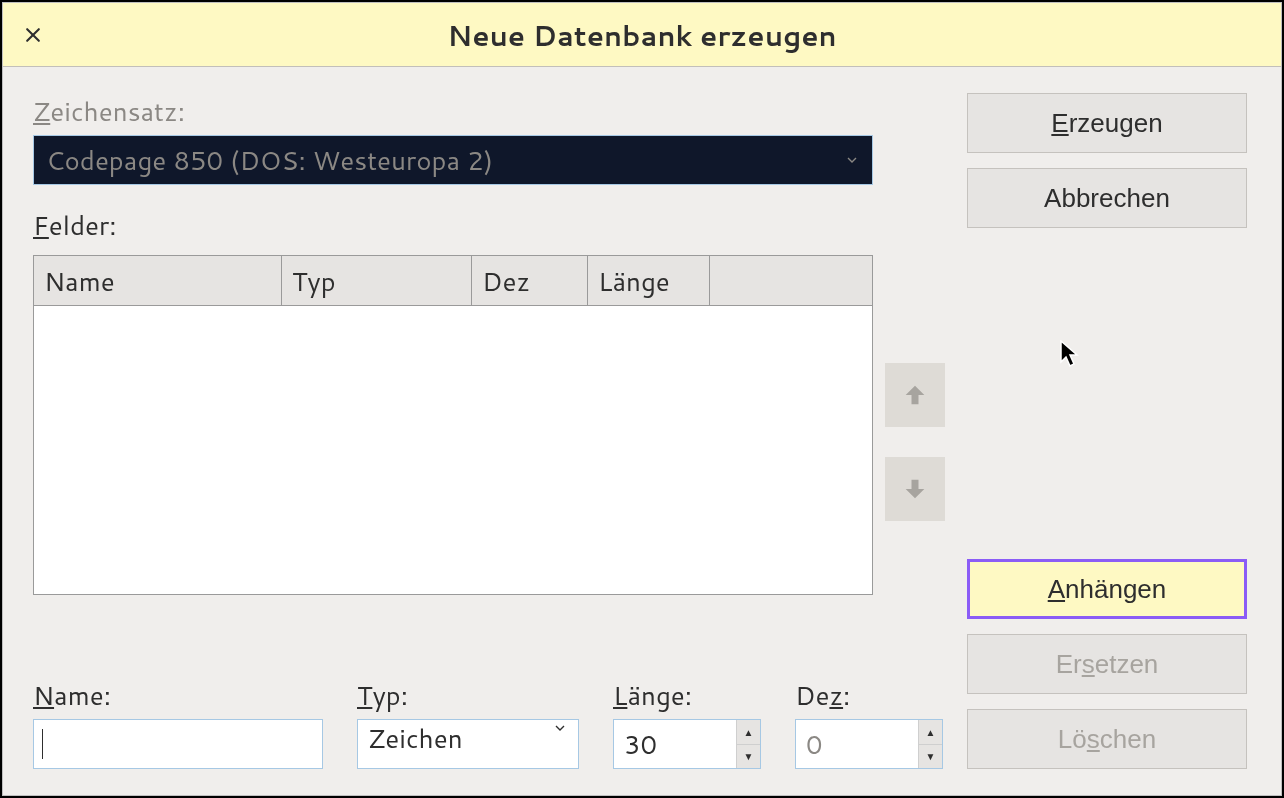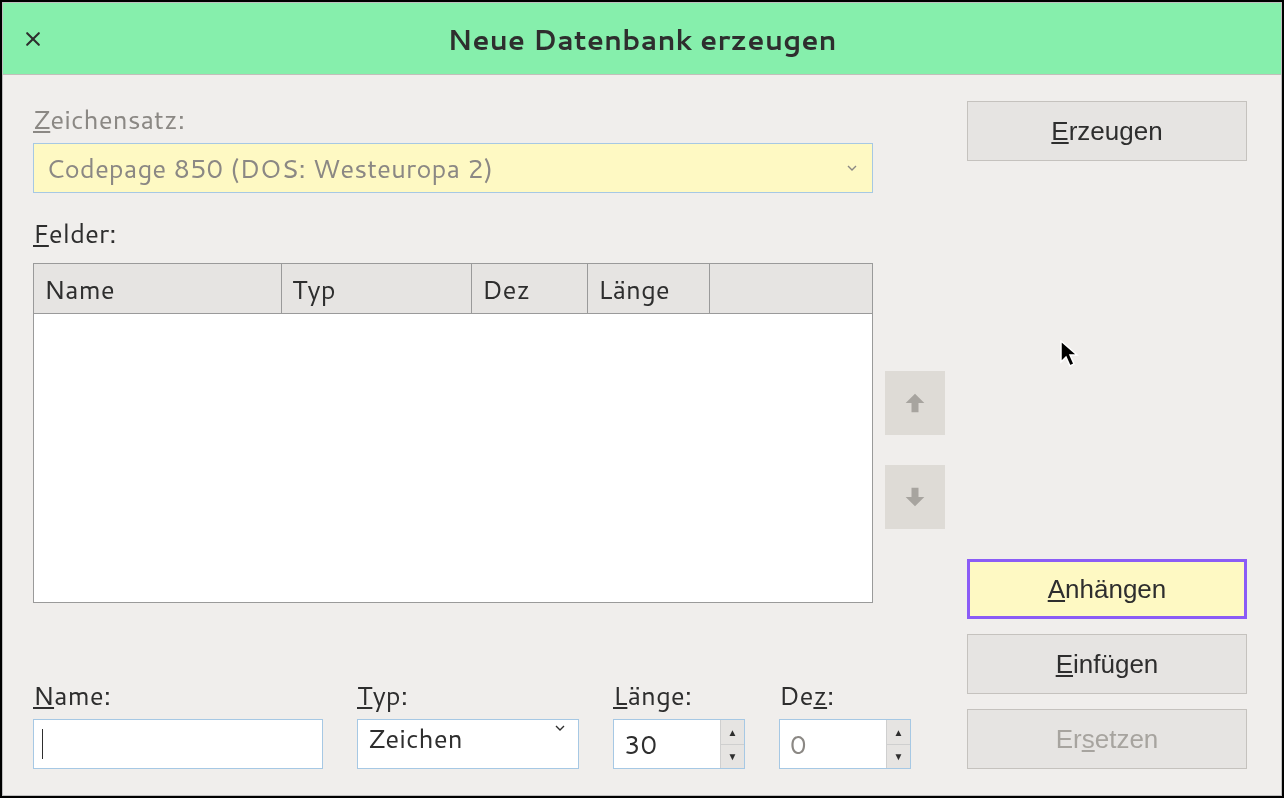--- a/index.html
+++ b/index.html
@@ -17,22 +17,22 @@
   .window {
     width: 1280px;
     height: 794px;
     margin: 2px;
     background: #f0eeec;
     display: flex;
     flex-direction: column;
     border: 1px solid #bfbfbf;
   }
   .titlebar {
-    height: 72px;
-    background: #86efac;
+    height: 64px;
+    background: #fef9c3;
     border-bottom: 1px solid #c2bfba;
     display: flex;
     align-items: center;
     padding: 16px 16px;
     position: relative;
   }
   .close-icon {
     width: 28px;
     height: 28px;
     display: flex;
@@ -78,21 +78,21 @@
   }
   .content .field-label.dark {
     color: #2e2e2e;
   }
   .mnemonic {
     text-decoration: underline;
   }
   .combo {
     width: 840px;
     height: 50px;
-    background: #fef9c3;
+    background: #0f172a;
     border: 1px solid #a6c8e4;
     display: flex;
     align-items: center;
     padding: 0 12px;
     justify-content: space-between;
     font-size: 26px;
     color: #8b8884;
     cursor: pointer;
   }
   .chevron-down {
@@ -184,21 +184,21 @@
   .text-input {
     height: 50px;
     background: #fff;
     border: 1px solid #a6c8e4;
     padding: 0 8px;
     font-size: 24px;
     outline: none;
   }
   .w-name { width: 290px; }
   .w-typ { width: 222px; }
-  .w-num { width: 132px; }
+  .w-num { width: 148px; }
   .combo-sm {
     height: 50px;
     background: #fff;
     border: 1px solid #a6c8e4;
     display: flex;
     align-items: flex-start;
     justify-content: space-between;
     padding: 0 10px;
     font-size: 26px;
     color: #2e2e2e;
@@ -366,29 +366,30 @@
             </div>
           </div>
         </div>
       </div>
     </div>
 
     <div class="right-col">
       <button class="btn">
           <span><span class="mnemonic">E</span><span>rzeugen</span></span>
         </button>
+      <button class="btn">Abbrechen</button>
       <div class="spacer-flex"></div>
       <button class="btn focused">
           <span><span class="mnemonic">A</span><span>nhängen</span></span>
         </button>
-      <button class="btn">
-          <span><span class="mnemonic">E</span><span>infügen</span></span>
+      <button class="btn disabled">
+          <span><span>E</span><span>r</span><span class="mnemonic">s</span><span>etzen</span></span>
         </button>
       <button class="btn disabled">
-          <span><span>E</span><span>r</span><span class="mnemonic">s</span><span>etzen</span></span>
+          <span><span>Lö</span><span class="mnemonic">s</span><span>chen</span></span>
         </button>
     </div>
   </div>
 </div>
 
 <div class="cursor">
   <svg width="24" height="30" viewBox="0 0 24 30">
     <path d="M1 1 L1 22 L6 17 L10 26 L14 24 L10 15 L17 15 Z" fill="#000" stroke="#fff" stroke-width="1.5"></path>
   </svg>
 </div>

